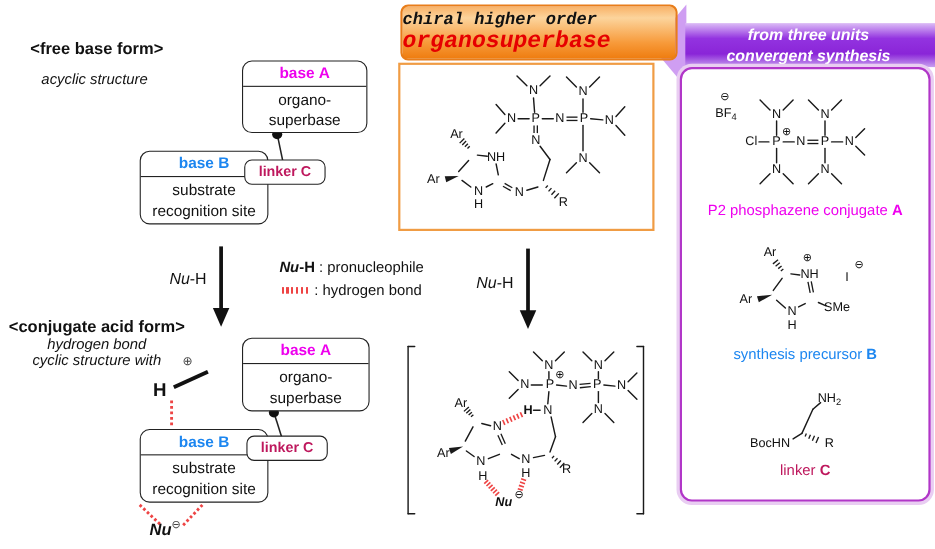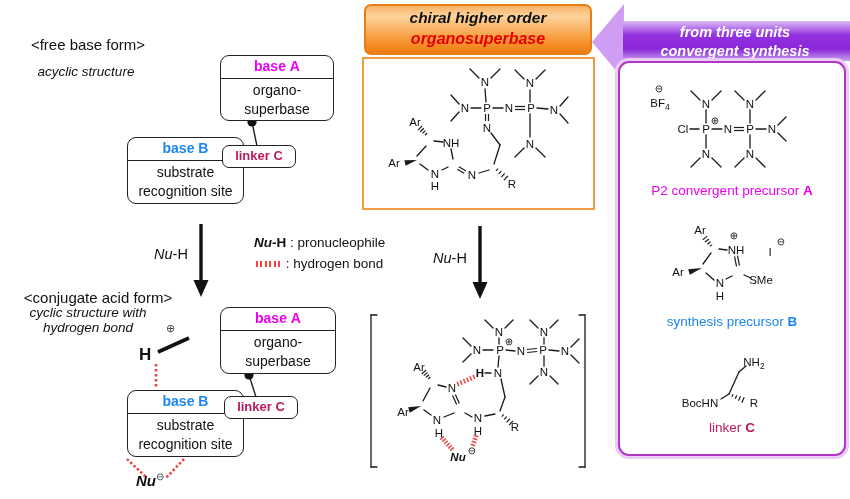--- a/index.html
+++ b/index.html
@@ -6,33 +6,33 @@
   .canvas{position:relative;width:850px;height:499px;background:#fff;overflow:hidden;
           font-family:"Liberation Sans",sans-serif;color:#111;}
   .abs{position:absolute;}
   
   .gbox{position:absolute;background:#fff;border:1.6px solid #222;border-radius:9px;text-align:center;box-sizing:border-box;margin-left:32px;}
   .gbox .hd{height:22px;line-height:21px;border-bottom:1.6px solid #222;font-weight:bold;font-size:14px;}
   .gbox .bd{font-size:14px;line-height:19px;padding-top:2px;}
   .magenta{color:#ee00ee;} .blue{color:#1c86f0;} .green{color:#be185d;} .redtx{color:#e60000;}
   .linkerbox{position:absolute;background:#fff;border:1.6px solid #222;border-radius:7px;text-align:center;
              font-size:13px;font-weight:bold;line-height:20px;box-sizing:border-box;}
-  .heading{position:absolute;font-weight:normal;font-size:15px;text-align:center;}
+  .heading{position:absolute;font-weight:bold;font-size:15px;text-align:center;}
   .subheading{position:absolute;font-style:italic;font-size:13.5px;text-align:center;line-height:15px;}
   .nuh{position:absolute;font-size:14.5px;font-weight:normal;}
   .nuh .nu{font-style:italic;}
   .legend1{position:absolute;font-size:13.5px;}
   .legend1 b i{font-style:italic;}
   .hswatch{display:inline-block;width:26px;height:6px;vertical-align:middle;
            background:repeating-linear-gradient(90deg,#ee4444 0 2px,transparent 2px 4.4px);}
-  .hdrbox{position:absolute;left:364px;top:4px;width:228px;height:51px;border:2.2px solid #e87d1a;border-radius:7px;
+  .hdrbox{position:absolute;left:364px;top:4px;width:252px;height:51px;border:2.2px solid #e87d1a;border-radius:7px;
           background:linear-gradient(180deg,#f9b268 0%,#fcd49c 22%,#f79a3a 70%,#ef7d10 100%);
-          text-align:center;box-sizing:border-box;}
+          text-align:left;box-sizing:border-box;font-family:Liberation Mono, monospace;}
   .hdrbox .l1{font-weight:bold;font-style:italic;font-size:15.5px;line-height:24px;color:#111;}
-  .hdrbox .l2{font-weight:bold;font-style:italic;font-size:16px;line-height:18px;}
+  .hdrbox .l2{font-weight:bold;font-style:italic;font-size:21px;line-height:18px;}
   .structbox{position:absolute;left:362px;top:57px;width:233px;height:153px;border:2px solid #f09c44;background:#fff;box-sizing:border-box;}
   .rpanel{position:absolute;left:618px;top:61px;width:228px;height:395px;background:#fff;
           border:2.4px solid #b136c8;border-radius:11px;box-shadow:0 0 0 3px #e9cdf2;box-sizing:border-box;}
   .plabel{position:absolute;width:228px;left:618px;text-align:center;font-size:13.5px;}
   .arrtext{position:absolute;left:622px;top:23px;width:226px;text-align:center;color:#fff;
            font-weight:bold;font-style:italic;font-size:14.5px;line-height:19px;}
   .protonH{position:absolute;left:139px;top:345px;font-size:17px;font-weight:bold;}
   .pluschg{position:absolute;left:166px;top:322px;font-size:11px;color:#444;}
   .nucharge{position:absolute;font-size:15px;font-weight:bold;font-style:italic;}
   .nucharge sup{font-size:10px;font-style:normal;font-weight:normal;color:#444;}
@@ -114,24 +114,24 @@
   <div class="nuh" style="left:433px;top:250px">
     <span class="nu">Nu</span><span>-H</span>
   </div>
   <div class="legend1" style="left:254px;top:235px">
     <b><i>Nu</i><span>-H</span></b> <span>: pronucleophile</span>
   </div>
   <div class="legend1" style="left:256px;top:256px">
     <span class="hswatch"></span> <span>: hydrogen bond</span>
   </div>
 
-  <div class="heading" style="left:10px;top:289px;width:176px">&lt;conjugate acid form&gt;</div>
+  <div class="heading" style="left:0px;top:289px;width:176px">&lt;conjugate acid form&gt;</div>
   <div class="subheading" style="left:0px;top:305px;width:176px">
-    <div>cyclic structure with</div>
-      <div>hydrogen bond</div>
+    <div>hydrogen bond</div>
+      <div>cyclic structure with</div>
   </div>
 
   <div class="gbox" style="left:188px;top:307px;width:116px;height:67px">
     <div class="hd magenta"><span>base</span> <b>A</b></div>
     <div class="bd">
       <div>organo-</div>
         <div>superbase</div>
     </div>
   </div>
   <div class="protonH">H</div>
@@ -326,21 +326,21 @@
       <text x="85" y="48" text-anchor="middle" dominant-baseline="central" font-size="10" fill="#111" font-family="&quot;Liberation Sans&quot;,sans-serif">⊕</text>
       <text x="98" y="57" text-anchor="middle" dominant-baseline="central" font-size="11.5" fill="#111" font-family="&quot;Liberation Sans&quot;,sans-serif">N</text>
       <text x="120" y="57" text-anchor="middle" dominant-baseline="central" font-size="11.5" fill="#111" font-family="&quot;Liberation Sans&quot;,sans-serif">P</text>
       <text x="142" y="57" text-anchor="middle" dominant-baseline="central" font-size="11.5" fill="#111" font-family="&quot;Liberation Sans&quot;,sans-serif">N</text>
       <text x="76" y="32" text-anchor="middle" dominant-baseline="central" font-size="11.5" fill="#111" font-family="&quot;Liberation Sans&quot;,sans-serif">N</text>
       <text x="120" y="32" text-anchor="middle" dominant-baseline="central" font-size="11.5" fill="#111" font-family="&quot;Liberation Sans&quot;,sans-serif">N</text>
       <text x="76" y="82" text-anchor="middle" dominant-baseline="central" font-size="11.5" fill="#111" font-family="&quot;Liberation Sans&quot;,sans-serif">N</text>
       <text x="120" y="82" text-anchor="middle" dominant-baseline="central" font-size="11.5" fill="#111" font-family="&quot;Liberation Sans&quot;,sans-serif">N</text>
     </svg>
   <div class="plabel magenta" style="top:183px">
-    <span>P2 convergent precursor</span> <b>A</b>
+    <span>P2 phosphazene conjugate</span> <b>A</b>
   </div>
   <svg style="left:655px;top:222px;width:170px;height:92px" viewBox="0 0 170 92">
       <line x1="54.88726194654368" y1="24.390190442765054" x2="57.11273805345632" y2="22.609809557234946" stroke="#1a1a1a" stroke-width="1.2"></line>
       <line x1="52.47730582158609" y1="22.218155342731126" x2="55.52269417841391" y2="19.781844657268874" stroke="#1a1a1a" stroke-width="1.2"></line>
       <line x1="50.0673496966285" y1="20.0461202426972" x2="53.9326503033715" y2="16.9538797573028" stroke="#1a1a1a" stroke-width="1.2"></line>
       <line x1="47.65739357167091" y1="17.874085142663272" x2="52.34260642832909" y2="14.125914857336728" stroke="#1a1a1a" stroke-width="1.2"></line>
       <line x1="64" y1="27" x2="72" y2="28" stroke="#1a1a1a" stroke-width="1.3" stroke-linecap="round"></line>
       <line x1="79.52912898646362" y1="34.294174202707275" x2="81.52912898646362" y2="44.294174202707275" stroke="#1a1a1a" stroke-width="1.2"></line>
       <line x1="82.47087101353638" y1="33.705825797292725" x2="84.47087101353638" y2="43.705825797292725" stroke="#1a1a1a" stroke-width="1.2"></line>
       <line x1="89" y1="53" x2="96" y2="56" stroke="#1a1a1a" stroke-width="1.3" stroke-linecap="round"></line>

